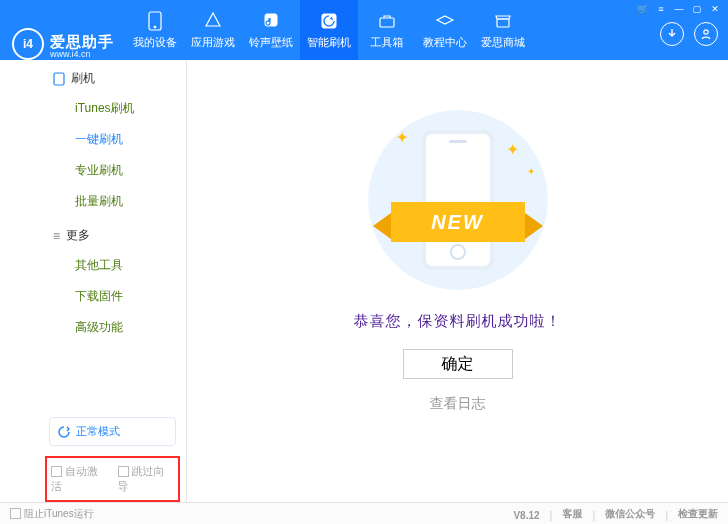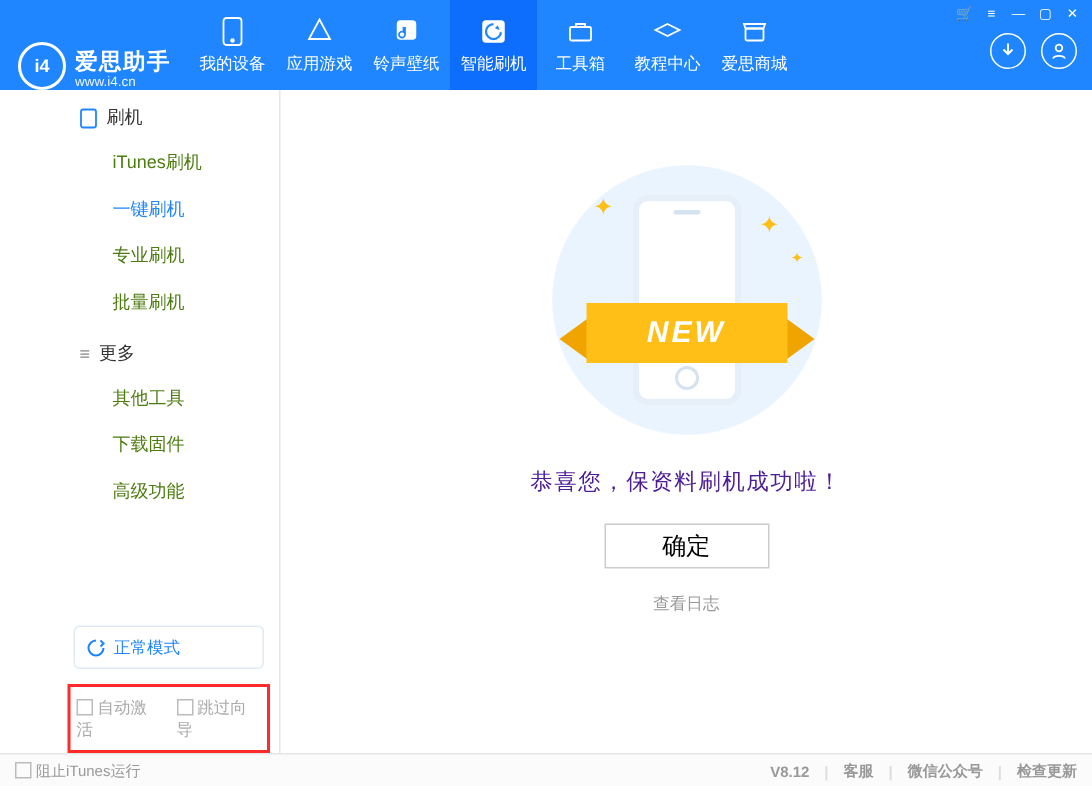--- a/index.html
+++ b/index.html
@@ -226,21 +226,21 @@
       margin-top: 18px;
       width: 110px;
       height: 30px;
       border: 1px solid #ccc;
       background: #fff;
       font-size: 16px;
       cursor: pointer;
     }
     .link-log {
       margin-top: 16px;
-      font-size: 11px;
+      font-size: 14px;
       color: #999;
       cursor: pointer;
     }
 
     
     .footer {
       height: 22px;
       border-top: 1px solid #e6e6e6;
       background: #fbfbfb;
       font-size: 10px;

